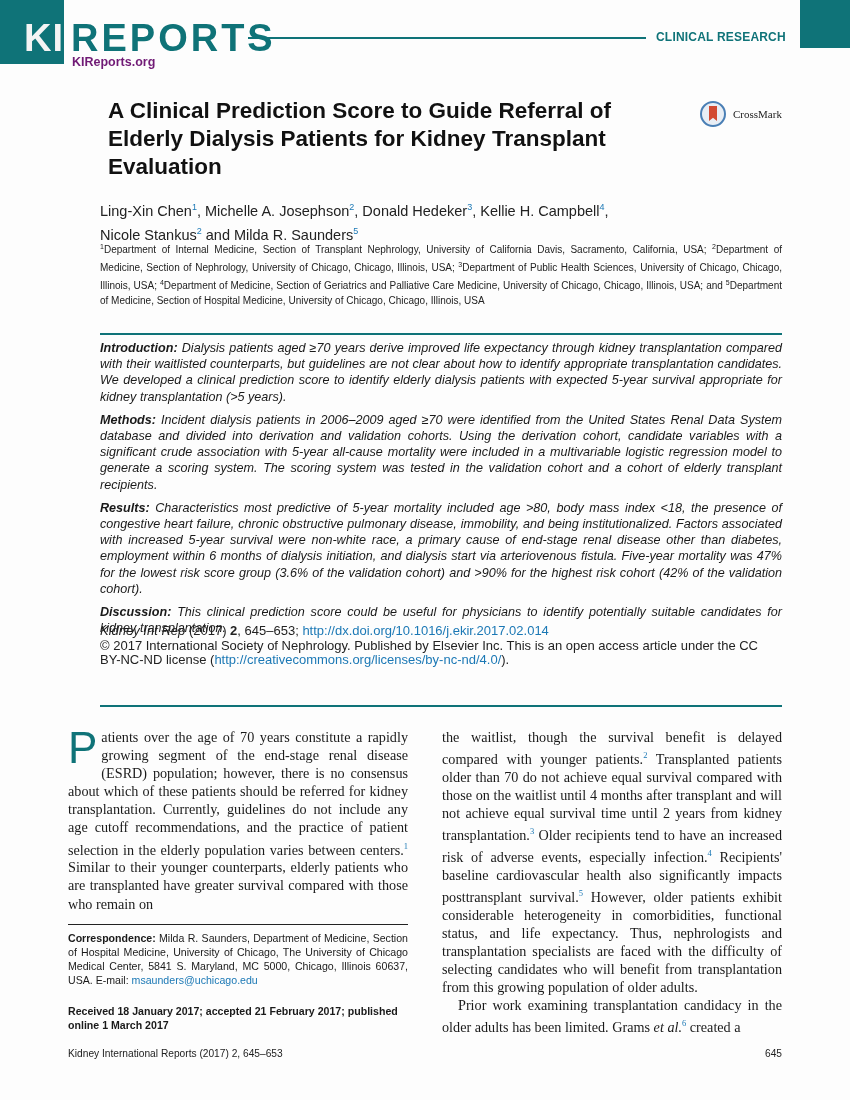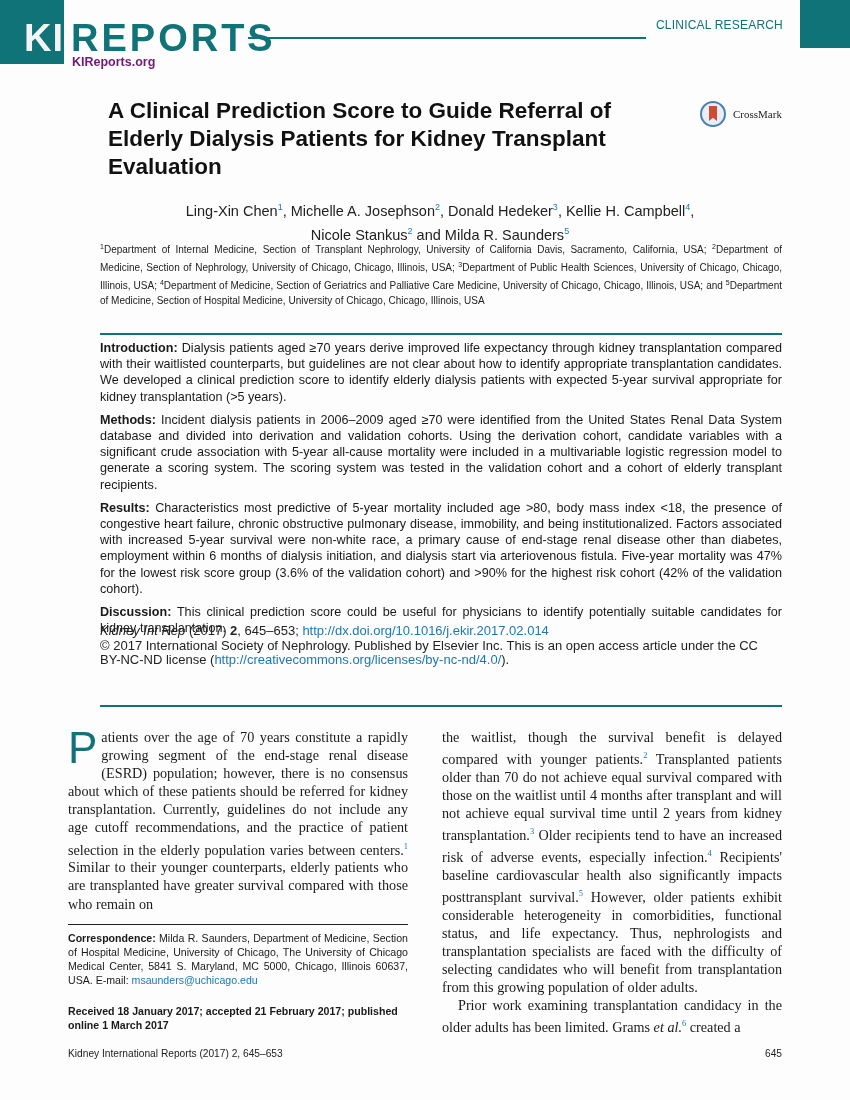--- a/index.html
+++ b/index.html
@@ -2,36 +2,36 @@
 <html><head>
 <meta charset="utf-8">
 <style>
   html, body { margin:0; padding:0; background:#fdfdfd; }
   body { width:850px; height:1100px; position:relative; overflow:hidden; color:#1a1a1a; font-family:"Liberation Sans", sans-serif; }
   #logo-block { position:absolute; left:0; top:0; width:64px; height:64px; background:#0f7378; }
   #logo-ki { position:absolute; left:24px; top:18px; font-family:"Liberation Sans", sans-serif; font-weight:bold; font-size:38px; letter-spacing:1px; color:#f4f4f4; line-height:40px; }
   #logo-reports { position:absolute; left:71px; top:18px; font-family:"Liberation Sans", sans-serif; font-weight:bold; font-size:38px; letter-spacing:3px; color:#0f7378; line-height:40px; }
   #logo-url { position:absolute; left:72px; top:55px; font-weight:bold; font-size:12.5px; color:#701a75; }
   #header-rule { position:absolute; left:248px; top:37px; width:398px; height:2px; background:#0f7378; }
-  #section-label { position:absolute; left:656px; top:18px; font-weight:normal; font-size:12px; color:#0f7378; letter-spacing:0.2px; }
+  #section-label { position:absolute; left:656px; top:30px; font-weight:bold; font-size:12px; color:#0f7378; letter-spacing:0.2px; }
   #corner-block { position:absolute; left:800px; top:0; width:50px; height:48px; background:#0f7378; }
 
   #title { position:absolute; left:108px; top:97px; width:580px; font-weight:bold; font-size:22.5px; line-height:28px; color:#111; }
   #crossmark { position:absolute; left:700px; top:101px; display:flex; align-items:center; }
   #crossmark-icon { width:26px; height:26px; border-radius:50%; border:2px solid #4a7fb5; box-sizing:border-box; position:relative; background:#e8eef5; }
   #crossmark-icon::after { content:""; position:absolute; left:7px; top:3px; width:8px; height:15px; background:#d24a32; clip-path:polygon(0 0,100% 0,100% 100%,50% 78%,0 100%); }
   #crossmark-label { font-family:"Liberation Serif", serif; font-size:11px; margin-left:7px; color:#222; }
 
-  #authors { position:absolute; left:100px; top:197px; width:680px; font-size:14.5px; line-height:20px; color:#222;text-align:center; }
+  #authors { position:absolute; left:100px; top:197px; width:680px; font-size:14.5px; line-height:20px; color:#222; }
   #authors sup, .affil sup { color:#1b78b5; font-size:9px; }
   #affiliations { position:absolute; left:100px; top:240px; width:682px; font-size:10px; line-height:14.8px; color:#222; text-align:justify; }
   #affiliations sup { font-size:7px; color:#222; }
 
   .rule-thick { position:absolute; left:100px; width:682px; height:2px; background:#0f7378; }
-  #abstract { position:absolute; left:100px; top:340px; width:682px; font-size:12.6px; line-height:16.2px; color:#1a1a1a; text-align:justify; }
+  #abstract { position:absolute; left:100px; top:340px; width:682px; font-size:12.6px; line-height:16.2px; color:#1a1a1a; text-align:justify;font-style:italic; }
   #abstract p { margin:0 0 7px 0; }
   #abstract b { font-weight:bold; }
   #meta { position:absolute; left:100px; top:624px; width:682px; font-size:13px; line-height:14.7px; color:#222; }
   #meta a { color:#1b78b5; text-decoration:none; }
 
   .col { position:absolute; font-family:"Liberation Serif", serif; font-size:14.2px; line-height:18.1px; color:#1a1a1a; text-align:justify; }
   #col-left { left:68px; top:728px; width:340px; }
   #col-right { left:442px; top:728px; width:340px; }
   .col sup { color:#1b78b5; font-size:8.5px; }
   #dropcap { float:left; font-family:"Liberation Sans", sans-serif; font-size:44px; line-height:36px; color:#0f7378; margin:2px 4px 0 0; }

